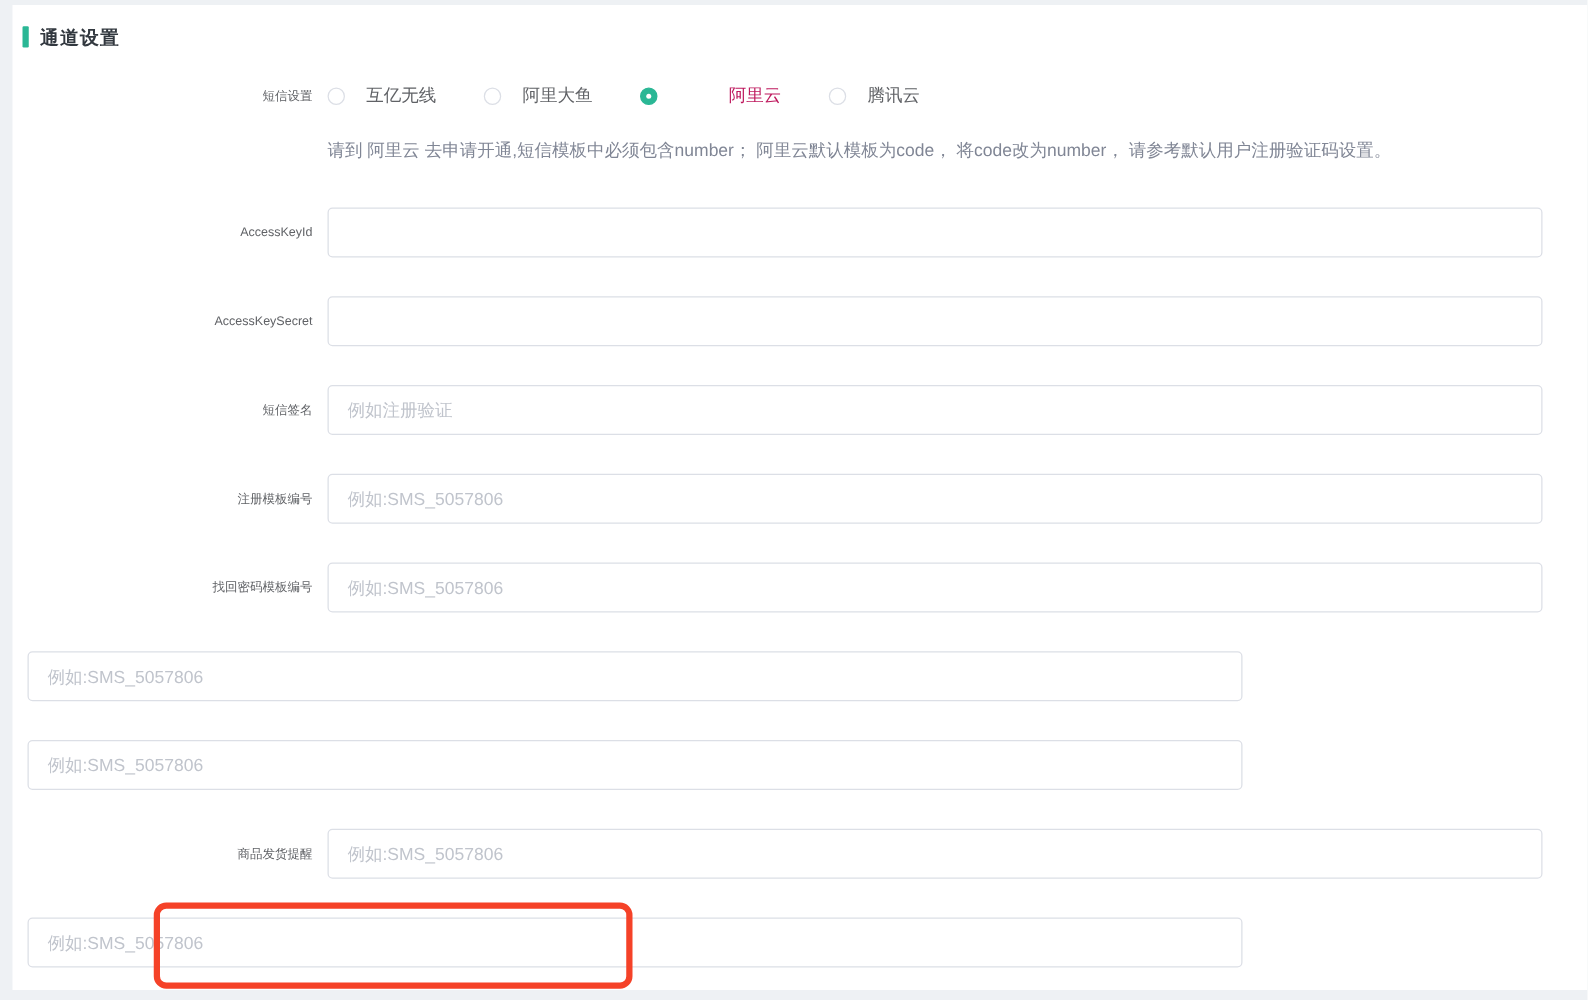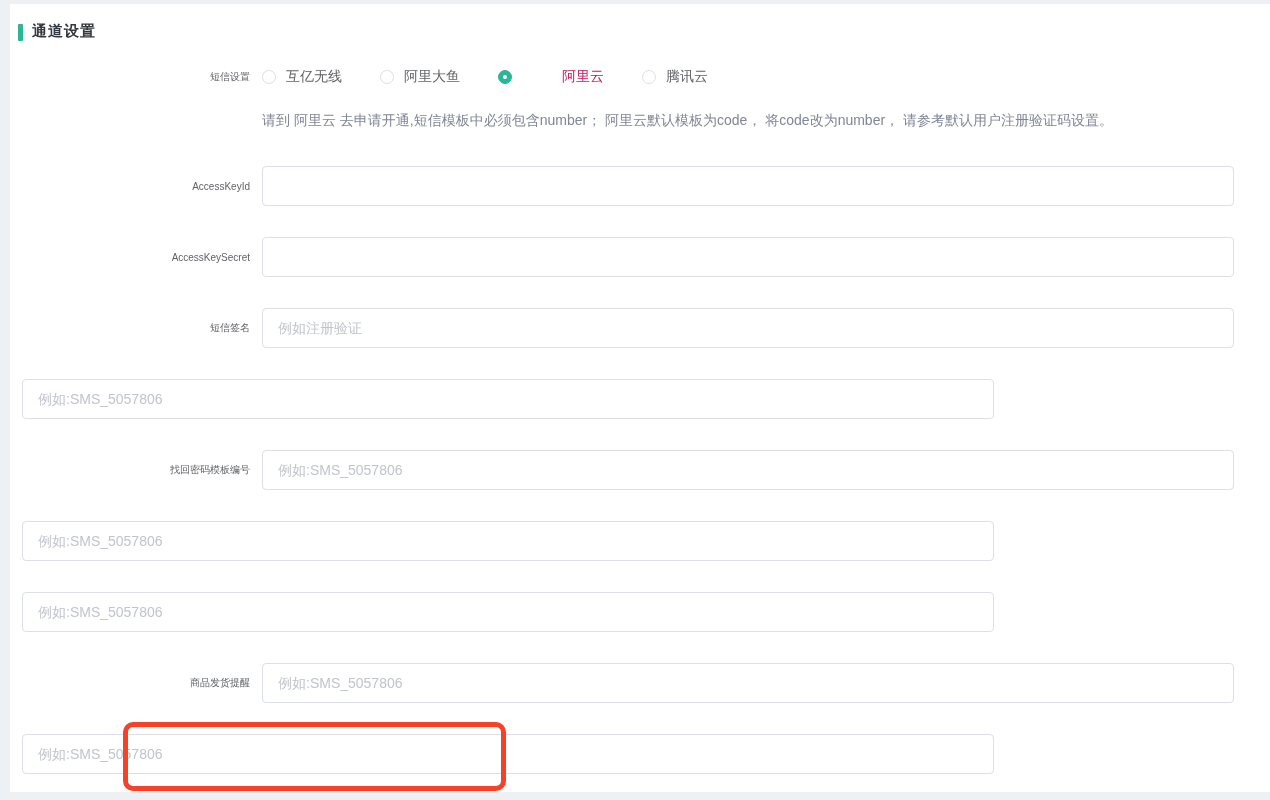--- a/index.html
+++ b/index.html
@@ -8,40 +8,40 @@
     background:#eef1f4;
     font-family:"Liberation Sans","DejaVu Sans",sans-serif;
     position:relative;overflow:hidden;
   }
   .card{
     position:absolute;left:10px;top:4px;width:1260px;height:788px;
     background:#ffffff;box-sizing:border-box;
   }
   
   .section-header{
-    display:flex;align-items:flex-end;
+    display:flex;align-items:flex-start;
     padding:17px 0 0 8px;height:20px;
   }
   .accent-bar{
     width:5px;height:17px;background:#2ab795;border-radius:1px;
     display:inline-block;
   }
   .section-title{
     margin-left:9px;font-size:15px;font-weight:bold;color:#32383f;
     letter-spacing:1px;
   }
   
   .form-row{display:flex;align-items:center;}
   .form-label{
     width:240px;text-align:right;font-size:10px;color:#606266;
     flex:0 0 240px;white-space:nowrap;
   }
   .radio-row{margin-top:26px;height:20px;}
   .radio-group{display:flex;align-items:center;margin-left:12px;}
-  .radio-option{display:flex;align-items:center;margin-right:38px;cursor:pointer;}
+  .radio-option{display:flex;align-items:center;margin-right:38px;cursor:pointer;gap:7px;}
   .radio-circle{
     width:14px;height:14px;border-radius:50%;
     border:1px solid #dcdfe6;background:#fff;box-sizing:border-box;
     display:inline-block;position:relative;
   }
   .radio-option.selected .radio-circle{
     background:#2ab795;border-color:#2ab795;
   }
   .radio-option.selected .radio-circle::after{
     content:"";position:absolute;left:50%;top:50%;
@@ -119,20 +119,21 @@
     <div class="form-label">AccessKeySecret</div>
     <input class="form-input" type="text" placeholder="" style="">
   </div>
 
   <div class="form-row field-row">
     <div class="form-label">短信签名</div>
     <input class="form-input" type="text" placeholder="例如注册验证" style="">
   </div>
 
   <div class="form-row field-row">
+    <div class="form-label">注册模板编号</div>
     <input class="form-input" type="text" placeholder="例如:SMS_5057806" style="">
   </div>
 
   <div class="form-row field-row">
     <div class="form-label">找回密码模板编号</div>
     <input class="form-input" type="text" placeholder="例如:SMS_5057806" style="">
   </div>
 
   <div class="form-row field-row">
     <input class="form-input" type="text" placeholder="例如:SMS_5057806" style="">

